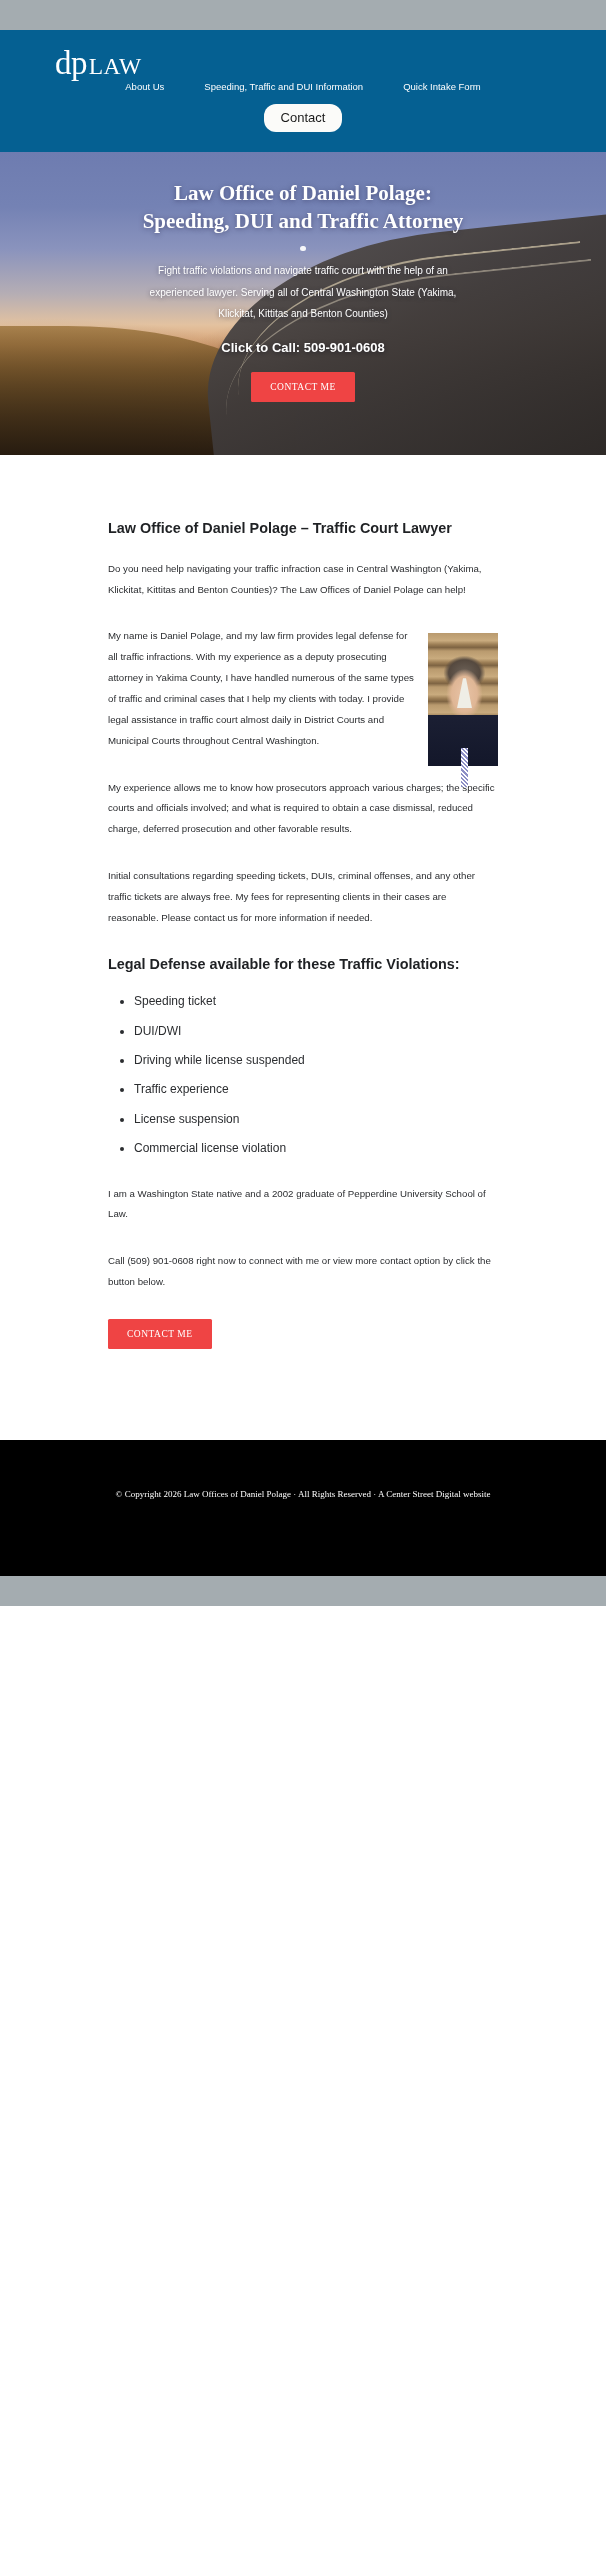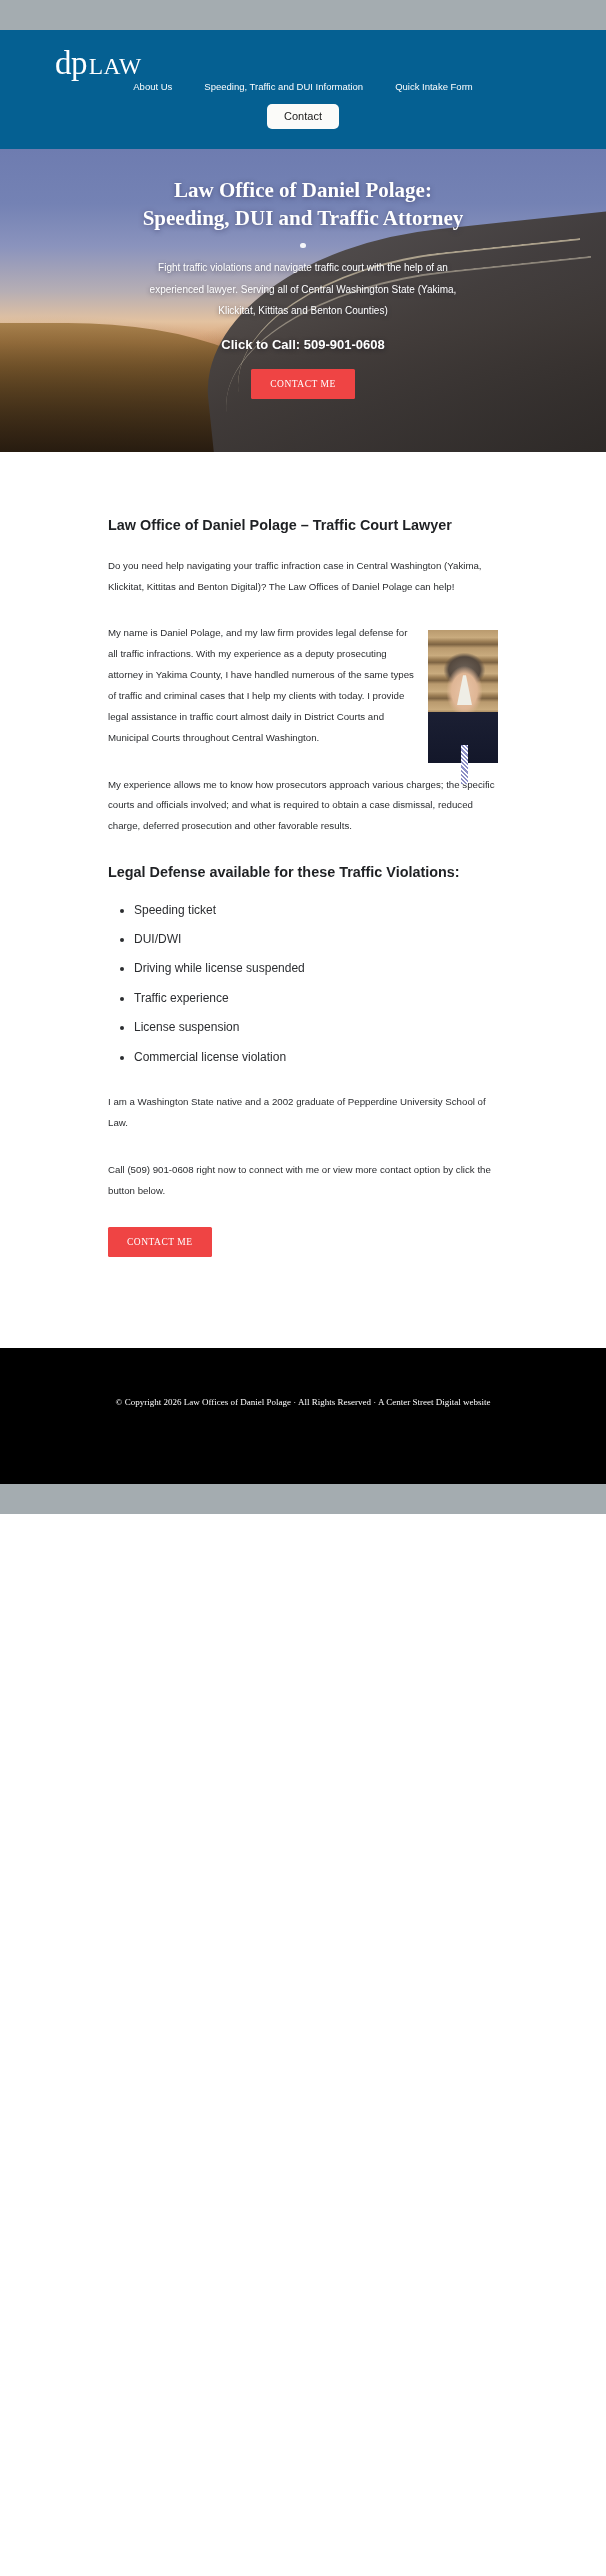--- a/index.html
+++ b/index.html
@@ -43,43 +43,43 @@
     font-size: 23.5px;
     font-weight: 400;
     letter-spacing: 0.4px;
     margin-left: 1.5px;
   }
 
   .main-nav {
     display: flex;
     justify-content: center;
     align-items: center;
-    gap: 32px;
+    gap: 40px;
     margin-bottom: 12px;
   }
   .nav-link {
     color: #ffffff;
     font-size: 9.5px;
     text-decoration: none;
     white-space: nowrap;
     font-family: "Liberation Sans", sans-serif;
   }
   .nav-cta-row {
     display: flex;
     justify-content: center;
   }
   .nav-contact-btn {
     background: #fbfbf9;
     color: #1a1a1a;
-    font-size: 11px;
+    font-size: 13px;
     padding: 6.8px 16.7px;
     border: none;
     cursor: pointer;
     font-family: "Liberation Sans", sans-serif;
-    border-radius: 5px;
+    border-radius: 12px;
   }
 
   
   .hero {
     position: relative;
     height: 303px;
     width: 100%;
     overflow: hidden;
   }
   .hero-bg {
@@ -328,30 +328,31 @@
     <a class="hero-phone" href="#">Click to Call: 509-901-0608</a>
     <div class="hero-btn-row">
       <a class="btn-primary" href="#">CONTACT ME</a>
     </div>
   </div>
 </section>
 
 <main class="content">
   <h2 class="section-title">Law Office of Daniel Polage – Traffic Court Lawyer</h2>
 
-  <p>Do you need help navigating your traffic infraction case in Central Washington (Yakima, Klickitat, Kittitas and Benton Digital)? The Law Offices of Daniel Polage can help!</p>
+  <p>Do you need help navigating your traffic infraction case in Central Washington (Yakima, Klickitat, Kittitas and Benton Counties)? The Law Offices of Daniel Polage can help!</p>
 
   <div class="portrait">
     <span class="portrait-shirt"></span>
     <span class="portrait-tie"></span>
   </div>
   <p>My name is Daniel Polage, and my law firm provides legal defense for all traffic infractions. With my experience as a deputy prosecuting attorney in Yakima County, I have handled numerous of the same types of traffic and criminal cases that I help my clients with today. I provide legal assistance in traffic court almost daily in District Courts and Municipal Courts throughout Central Washington.</p>
 
   <p>My experience allows me to know how prosecutors approach various charges; the specific courts and officials involved; and what is required to obtain a case dismissal, reduced charge, deferred prosecution and other favorable results.</p>
 
+  <p>Initial consultations regarding speeding tickets, DUIs, criminal offenses, and any other traffic tickets are always free. My fees for representing clients in their cases are reasonable. Please contact us for more information if needed.</p>
 
   <h2 class="list-title">Legal Defense available for these Traffic Violations:</h2>
 
   <ul class="violations-list">
     <li>Speeding ticket</li>
     <li>DUI/DWI</li>
     <li>Driving while license suspended</li>
     <li>Traffic experience</li>
     <li>License suspension</li>
     <li>Commercial license violation</li>

